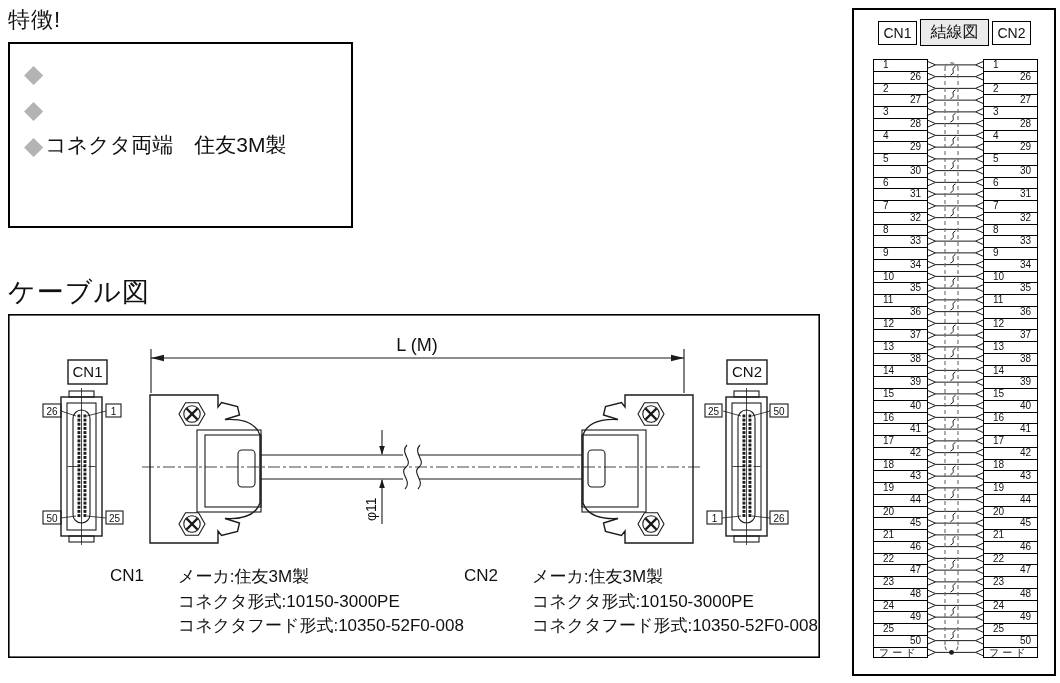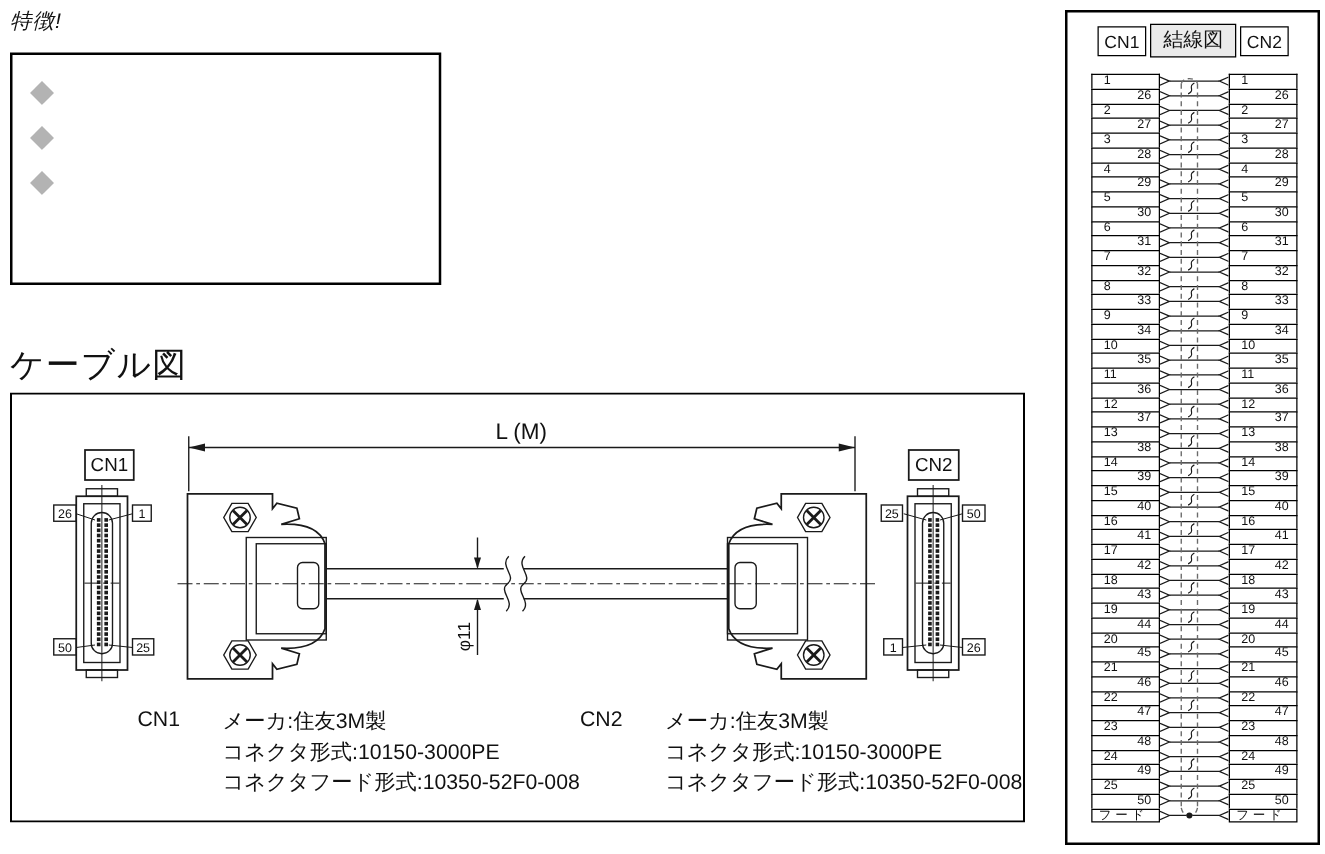--- a/index.html
+++ b/index.html
@@ -1,20 +1,20 @@
 <!DOCTYPE html>
 <html><head>
 <meta charset="utf-8">
 <style>
   html,body{margin:0;padding:0;background:#fff;}
   .canvas{position:relative;width:1060px;height:683px;background:#fff;overflow:hidden;
           font-family:"Liberation Sans","DejaVu Sans",sans-serif;color:#111;}
 
   
-  .features-title{position:absolute;left:8px;top:5px;font-size:17px;letter-spacing:1px;font-style:italic;}
+  .features-title{position:absolute;left:8px;top:5px;font-size:22px;letter-spacing:1px;}
   .features-box{position:absolute;left:8px;top:42px;width:345px;height:186px;border:2px solid #000;
                 box-sizing:border-box;padding:11px 0 0 14px;}
   .feat-item{display:flex;align-items:center;height:36px;font-size:21px;white-space:nowrap;}
   .feat-bullet{font-size:25px;margin-right:2px;line-height:1;}
   .feat-item.no-bullet{padding-left:27px;}
 
   
   .cable-title{position:absolute;left:8px;top:274px;font-size:27px;letter-spacing:1px;}
   .cable-svg{position:absolute;left:8px;top:314px;}
   .cable-svg .ln{stroke:#1a1a1a;stroke-width:1.1;fill:none;}
@@ -56,20 +56,21 @@
   <div class="features-title">特徴!</div>
   <div class="features-box">
     <div class="feat-item">
       <span class="feat-bullet" style="color: rgb(179, 179, 179);">◆</span>
     </div>
     <div class="feat-item">
       <span class="feat-bullet" style="color: rgb(179, 179, 179);">◆</span>
     </div>
     <div class="feat-item">
       <span class="feat-bullet" style="color: rgb(179, 179, 179);">◆</span>
+      <span>コネクタ両端　住友3M製</span>
     </div>
   </div>
 
   <div class="cable-title">ケーブル図</div>
 
   <svg class="cable-svg" width="812" height="344" viewBox="0 0 812 344">
     <defs>
       <g id="screw">
         <polygon class="ln" points="197,0 190.5,11.3 177.5,11.3 171,0 177.5,-11.3 190.5,-11.3" transform="translate(-184,0)"></polygon>
         <circle class="ln" cx="0" cy="0" r="8.2"></circle>

